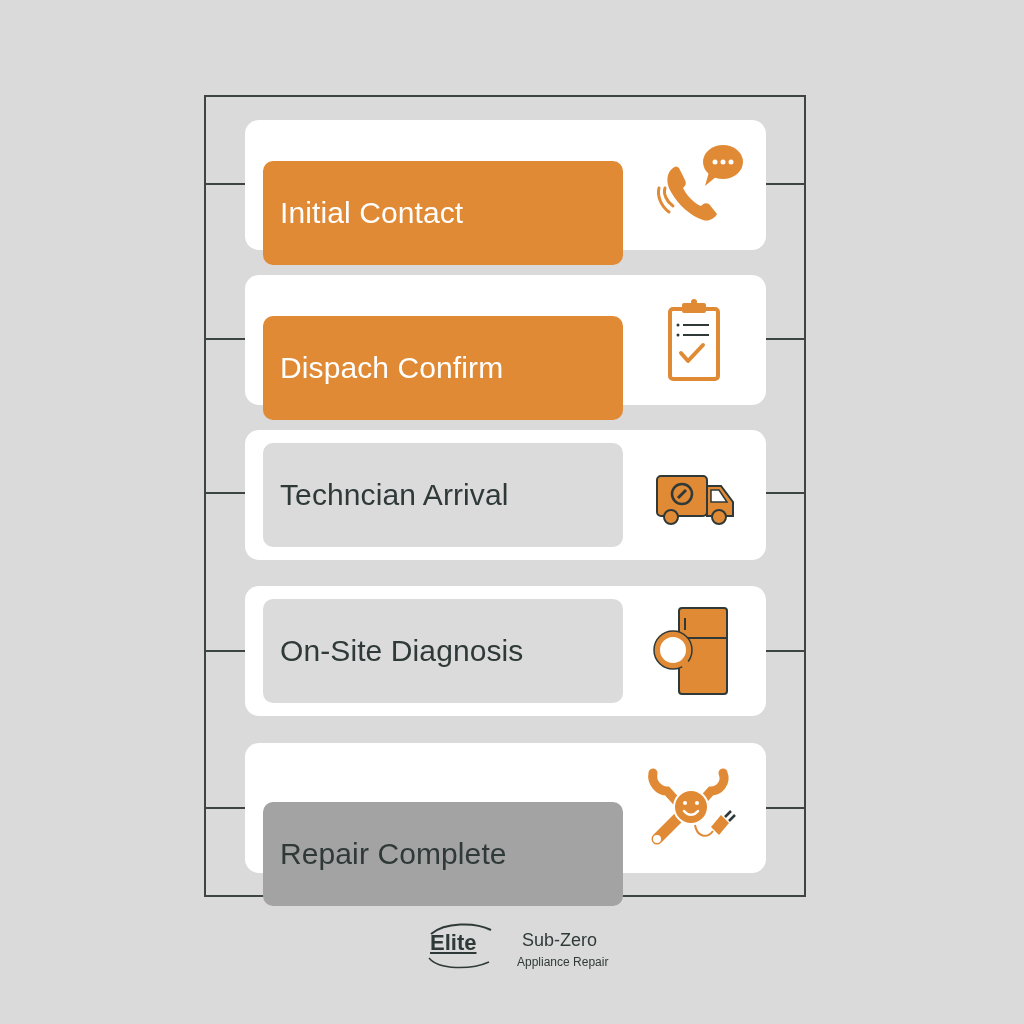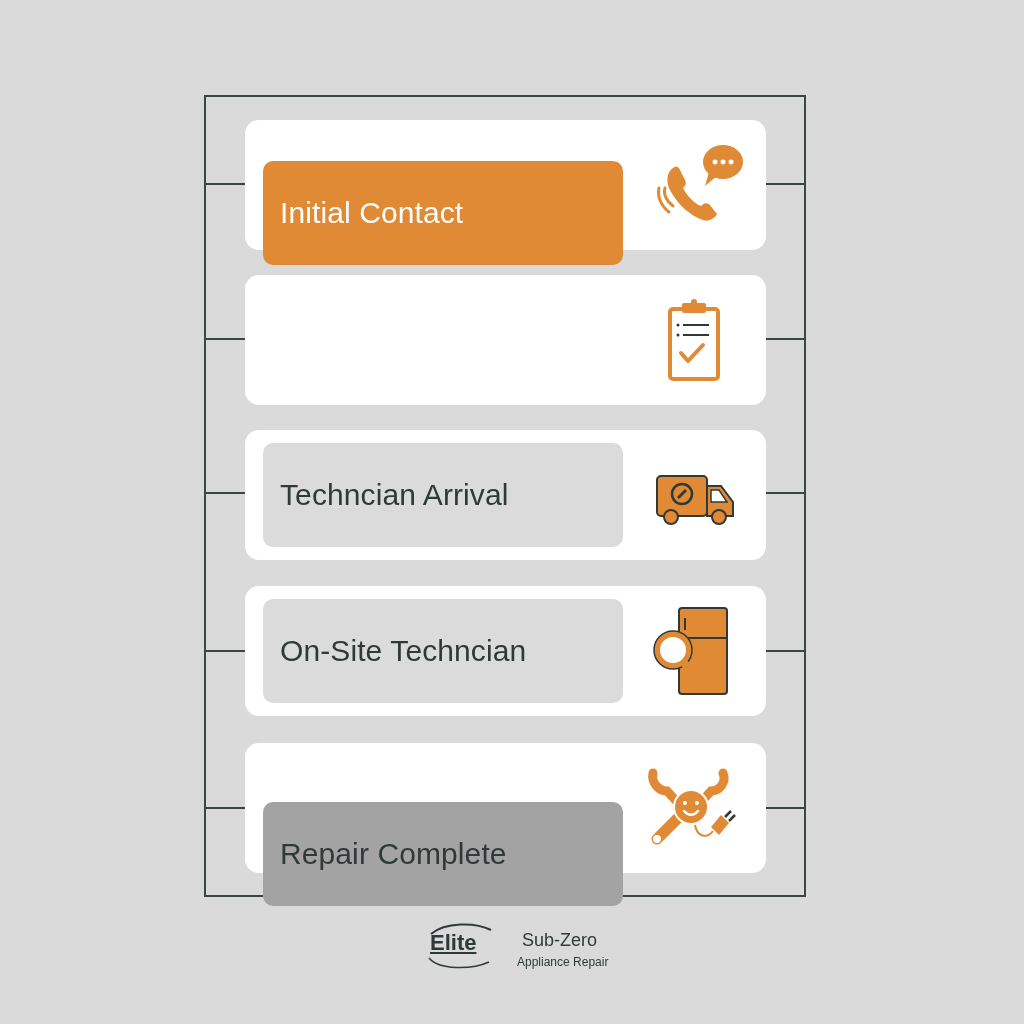--- a/index.html
+++ b/index.html
@@ -135,20 +135,21 @@
       <ellipse cx="78" cy="22" rx="20" ry="17" fill="#e08a35"></ellipse>
       <path d="M64 32 L60 46 L72 36 Z" fill="#e08a35"></path>
       <circle cx="70" cy="22" r="2.5" fill="#fff"></circle>
       <circle cx="78" cy="22" r="2.5" fill="#fff"></circle>
       <circle cx="86" cy="22" r="2.5" fill="#fff"></circle>
     </svg>
   </div>
 </div>
 
 <div class="card" style="top:275px;">
+  <div class="label-box active">Dispach Confirm</div>
   <div class="icon">
     <svg viewBox="0 0 100 90">
       <rect x="25" y="14" width="48" height="70" rx="3" fill="#fff" stroke="#e08a35" stroke-width="4"></rect>
       <rect x="37" y="8" width="24" height="10" rx="2" fill="#e08a35"></rect>
       <circle cx="49" cy="7" r="3" fill="#e08a35"></circle>
       <circle cx="33" cy="30" r="1.5" fill="#2f3a38"></circle>
       <line x1="38" y1="30" x2="64" y2="30" stroke="#2f3a38" stroke-width="2"></line>
       <circle cx="33" cy="40" r="1.5" fill="#2f3a38"></circle>
       <line x1="38" y1="40" x2="64" y2="40" stroke="#2f3a38" stroke-width="2"></line>
       <polyline points="36,58 43,66 58,50" stroke="#e08a35" stroke-width="4" fill="none" stroke-linecap="round" stroke-linejoin="round"></polyline>
@@ -165,21 +166,21 @@
       <path d="M66 40 L74 40 L82 52 L66 52 Z" fill="#fff" stroke="#2f3a38" stroke-width="1.5"></path>
       <circle cx="37" cy="44" r="10" fill="none" stroke="#2f3a38" stroke-width="2.5"></circle>
       <path d="M33 48 L41 40" stroke="#2f3a38" stroke-width="3"></path>
       <circle cx="26" cy="67" r="7" fill="#e08a35" stroke="#2f3a38" stroke-width="2"></circle>
       <circle cx="74" cy="67" r="7" fill="#e08a35" stroke="#2f3a38" stroke-width="2"></circle>
     </svg>
   </div>
 </div>
 
 <div class="card" style="top:586px;">
-  <div class="label-box pending">On-Site Techncian</div>
+  <div class="label-box pending">On-Site Diagnosis</div>
   <div class="icon">
     <svg viewBox="0 0 100 90">
       <rect x="34" y="2" width="48" height="86" rx="3" fill="#e08a35" stroke="#2f3a38" stroke-width="2"></rect>
       <line x1="34" y1="32" x2="82" y2="32" stroke="#2f3a38" stroke-width="2"></line>
       <line x1="40" y1="12" x2="40" y2="24" stroke="#2f3a38" stroke-width="2"></line>
       <circle cx="28" cy="44" r="16" fill="#fff" stroke="#e08a35" stroke-width="6"></circle>
       <circle cx="28" cy="44" r="19" fill="none" stroke="#2f3a38" stroke-width="1.5"></circle>
       <line x1="40" y1="58" x2="54" y2="76" stroke="#e08a35" stroke-width="8" stroke-linecap="round"></line>
     </svg>
   </div>

